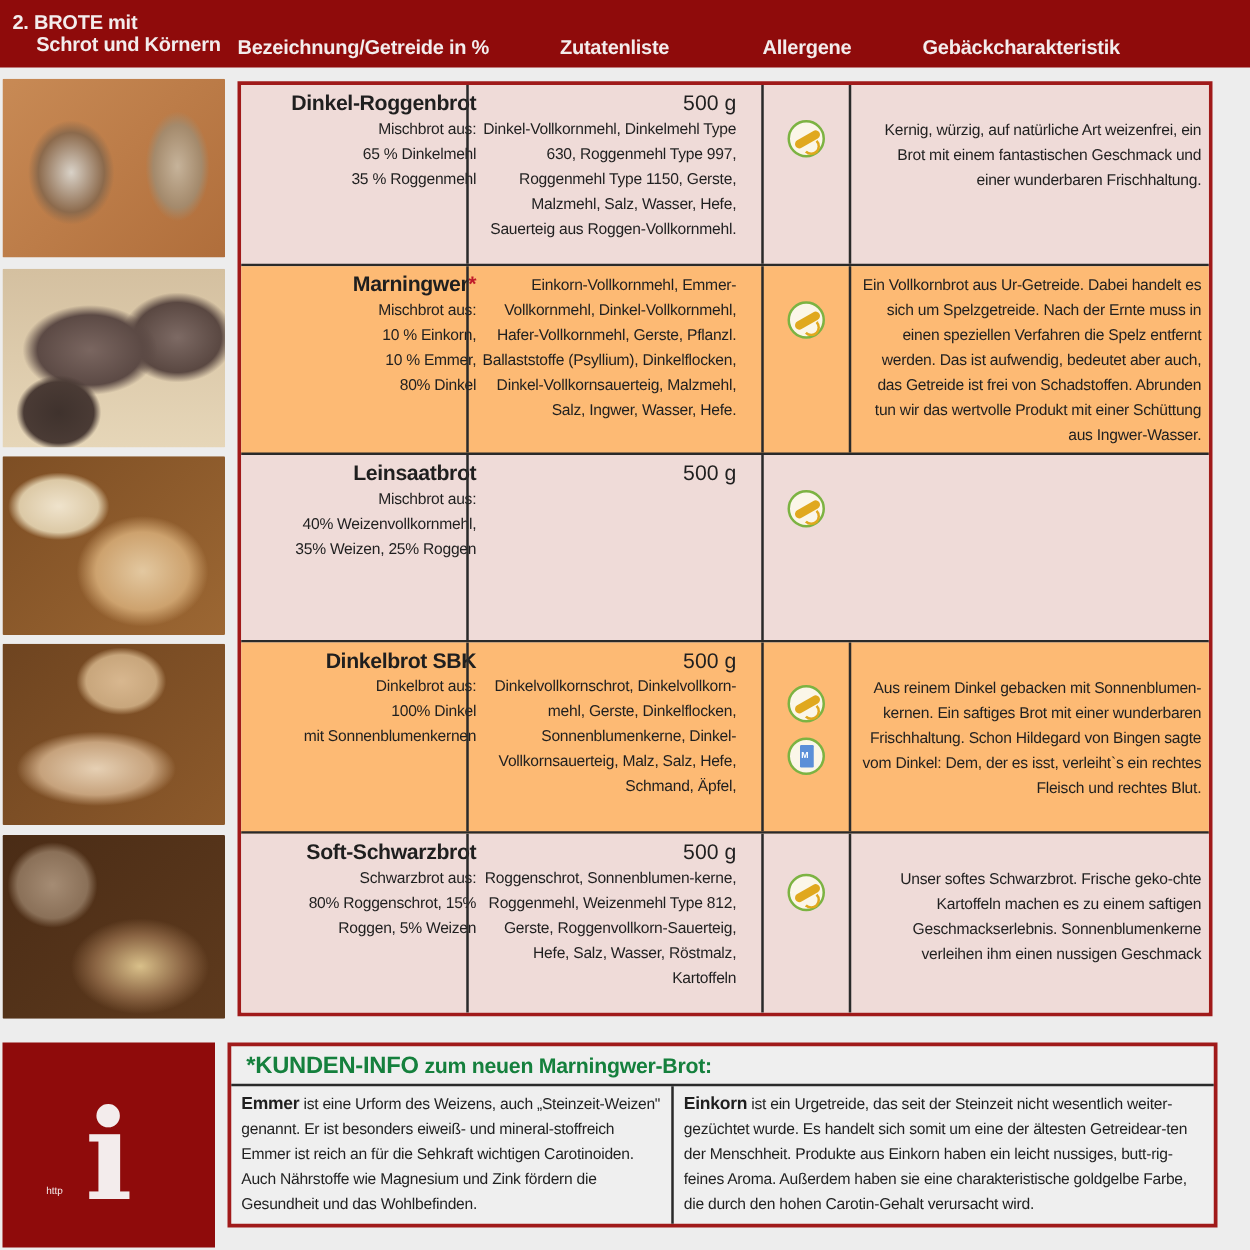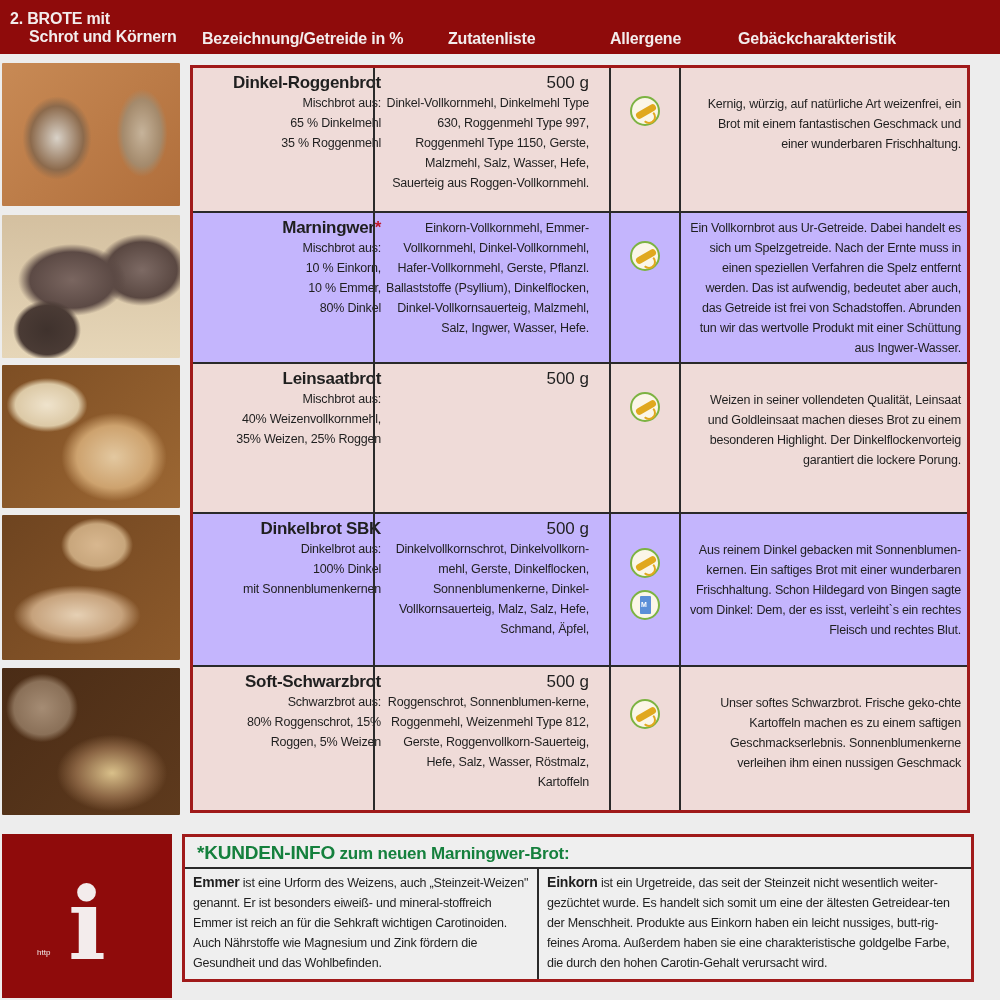--- a/index.html
+++ b/index.html
@@ -13,21 +13,21 @@
   .header {
     position: absolute; left: 0; top: 0; width: 1000px; height: 54px;
     background: #8f0b0b; color: #f3ecec;
     font-family: "Liberation Sans", sans-serif; font-weight: bold;
     font-stretch: condensed;
   }
   .header .col { position: absolute; font-size: 16px; line-height: 18px; letter-spacing: -0.2px; }
   .header .h0 { left: 10px; top: 10px; }
   .header .h0 span { display: block; }
   .header .h0 .l2 { padding-left: 19px; }
-  .header .h1 { left: 202px; top: 30px; }
+  .header .h1 { left: 190px; top: 30px; }
   .header .h2 { left: 448px; top: 30px; }
   .header .h3 { left: 610px; top: 30px; }
   .header .h4 { left: 738px; top: 30px; }
 
   .photo { position: absolute; left: 2px; width: 178px; border-radius: 1px; overflow: hidden; }
   .p1 { top: 63px; height: 143px; background:
       radial-gradient(ellipse 48px 58px at 55px 75px, #d9d2c8 0%, #8c6a4c 55%, transparent 72%),
       radial-gradient(ellipse 32px 55px at 140px 70px, #c6b39a 0%, #a48a6c 60%, transparent 80%),
       linear-gradient(135deg, #c88a55, #b06e3b); }
   .p2 { top: 215px; height: 143px; background:
@@ -48,21 +48,21 @@
       radial-gradient(ellipse 65px 45px at 110px 105px, #d9c08a 0%, #8a6443 55%, transparent 85%),
       linear-gradient(135deg, #4a2c16, #5e3a1d); }
 
   .table {
     position: absolute; left: 190px; top: 65px; width: 780px; height: 748px;
     border: 3px solid #a01a1a; background: #f0f0f0;
   }
   .row { position: absolute; left: 0; width: 774px; border-bottom: 2px solid #2a2a2a; text-align: right; }
   .row:last-child { border-bottom: none; }
   .row.pink { background: #efdbd8; }
-  .row.grey { background: #c4b5fd; }
+  .row.grey { background: #fdba74; }
   .cell { position: absolute; top: 0; bottom: 0; padding: 5px 6px; }
   .c-name { left: 0; width: 194px; }
   .c-ing  { left: 180px; width: 222px; border-left: 2px solid #2a2a2a; }
   .c-all  { left: 416px; width: 70px; border-left: 2px solid #2a2a2a; }
   .c-desc { left: 486px; width: 288px; border-left: 2px solid #2a2a2a; padding-left: 7px; }
   .name { font-size: 17px; font-weight: bold; line-height: 20px; letter-spacing: -0.3px; }
   .name .star { color: #c01a2a; }
   .small { font-size: 12.5px; line-height: 20px; letter-spacing: -0.2px; }
   .weight { font-size: 17px; line-height: 20px; }
   .desc { font-size: 12.5px; line-height: 20px; letter-spacing: -0.2px; }
@@ -164,23 +164,20 @@
       <div class="small">35% Weizen, 25% Roggen</div>
     </div>
     <div class="cell c-ing">
       <div class="weight">500 g</div>
     </div>
     <div class="cell c-all">
       <div class="icons" style="top:28px;">
           <div class="icon wheat"></div>
         </div>
     </div>
-    <div class="cell c-desc">
-      <div class="desc" style="margin-top:21px;">Weizen in seiner vollendeten Qualität, Leinsaat und Goldleinsaat machen dieses Brot zu einem besonderen Highlight. Der Dinkelflockenvorteig garantiert die lockere Porung.</div>
-    </div>
   </div>
 
   <div class="row grey" style="top:446px;height:153px;">
     <div class="cell c-name">
       <div class="name"><span>Dinkelbrot SBK</span><span class="star"></span></div>
       <div class="small">Dinkelbrot aus:</div>
       <div class="small">100% Dinkel</div>
       <div class="small">mit Sonnenblumenkernen</div>
     </div>
     <div class="cell c-ing">

